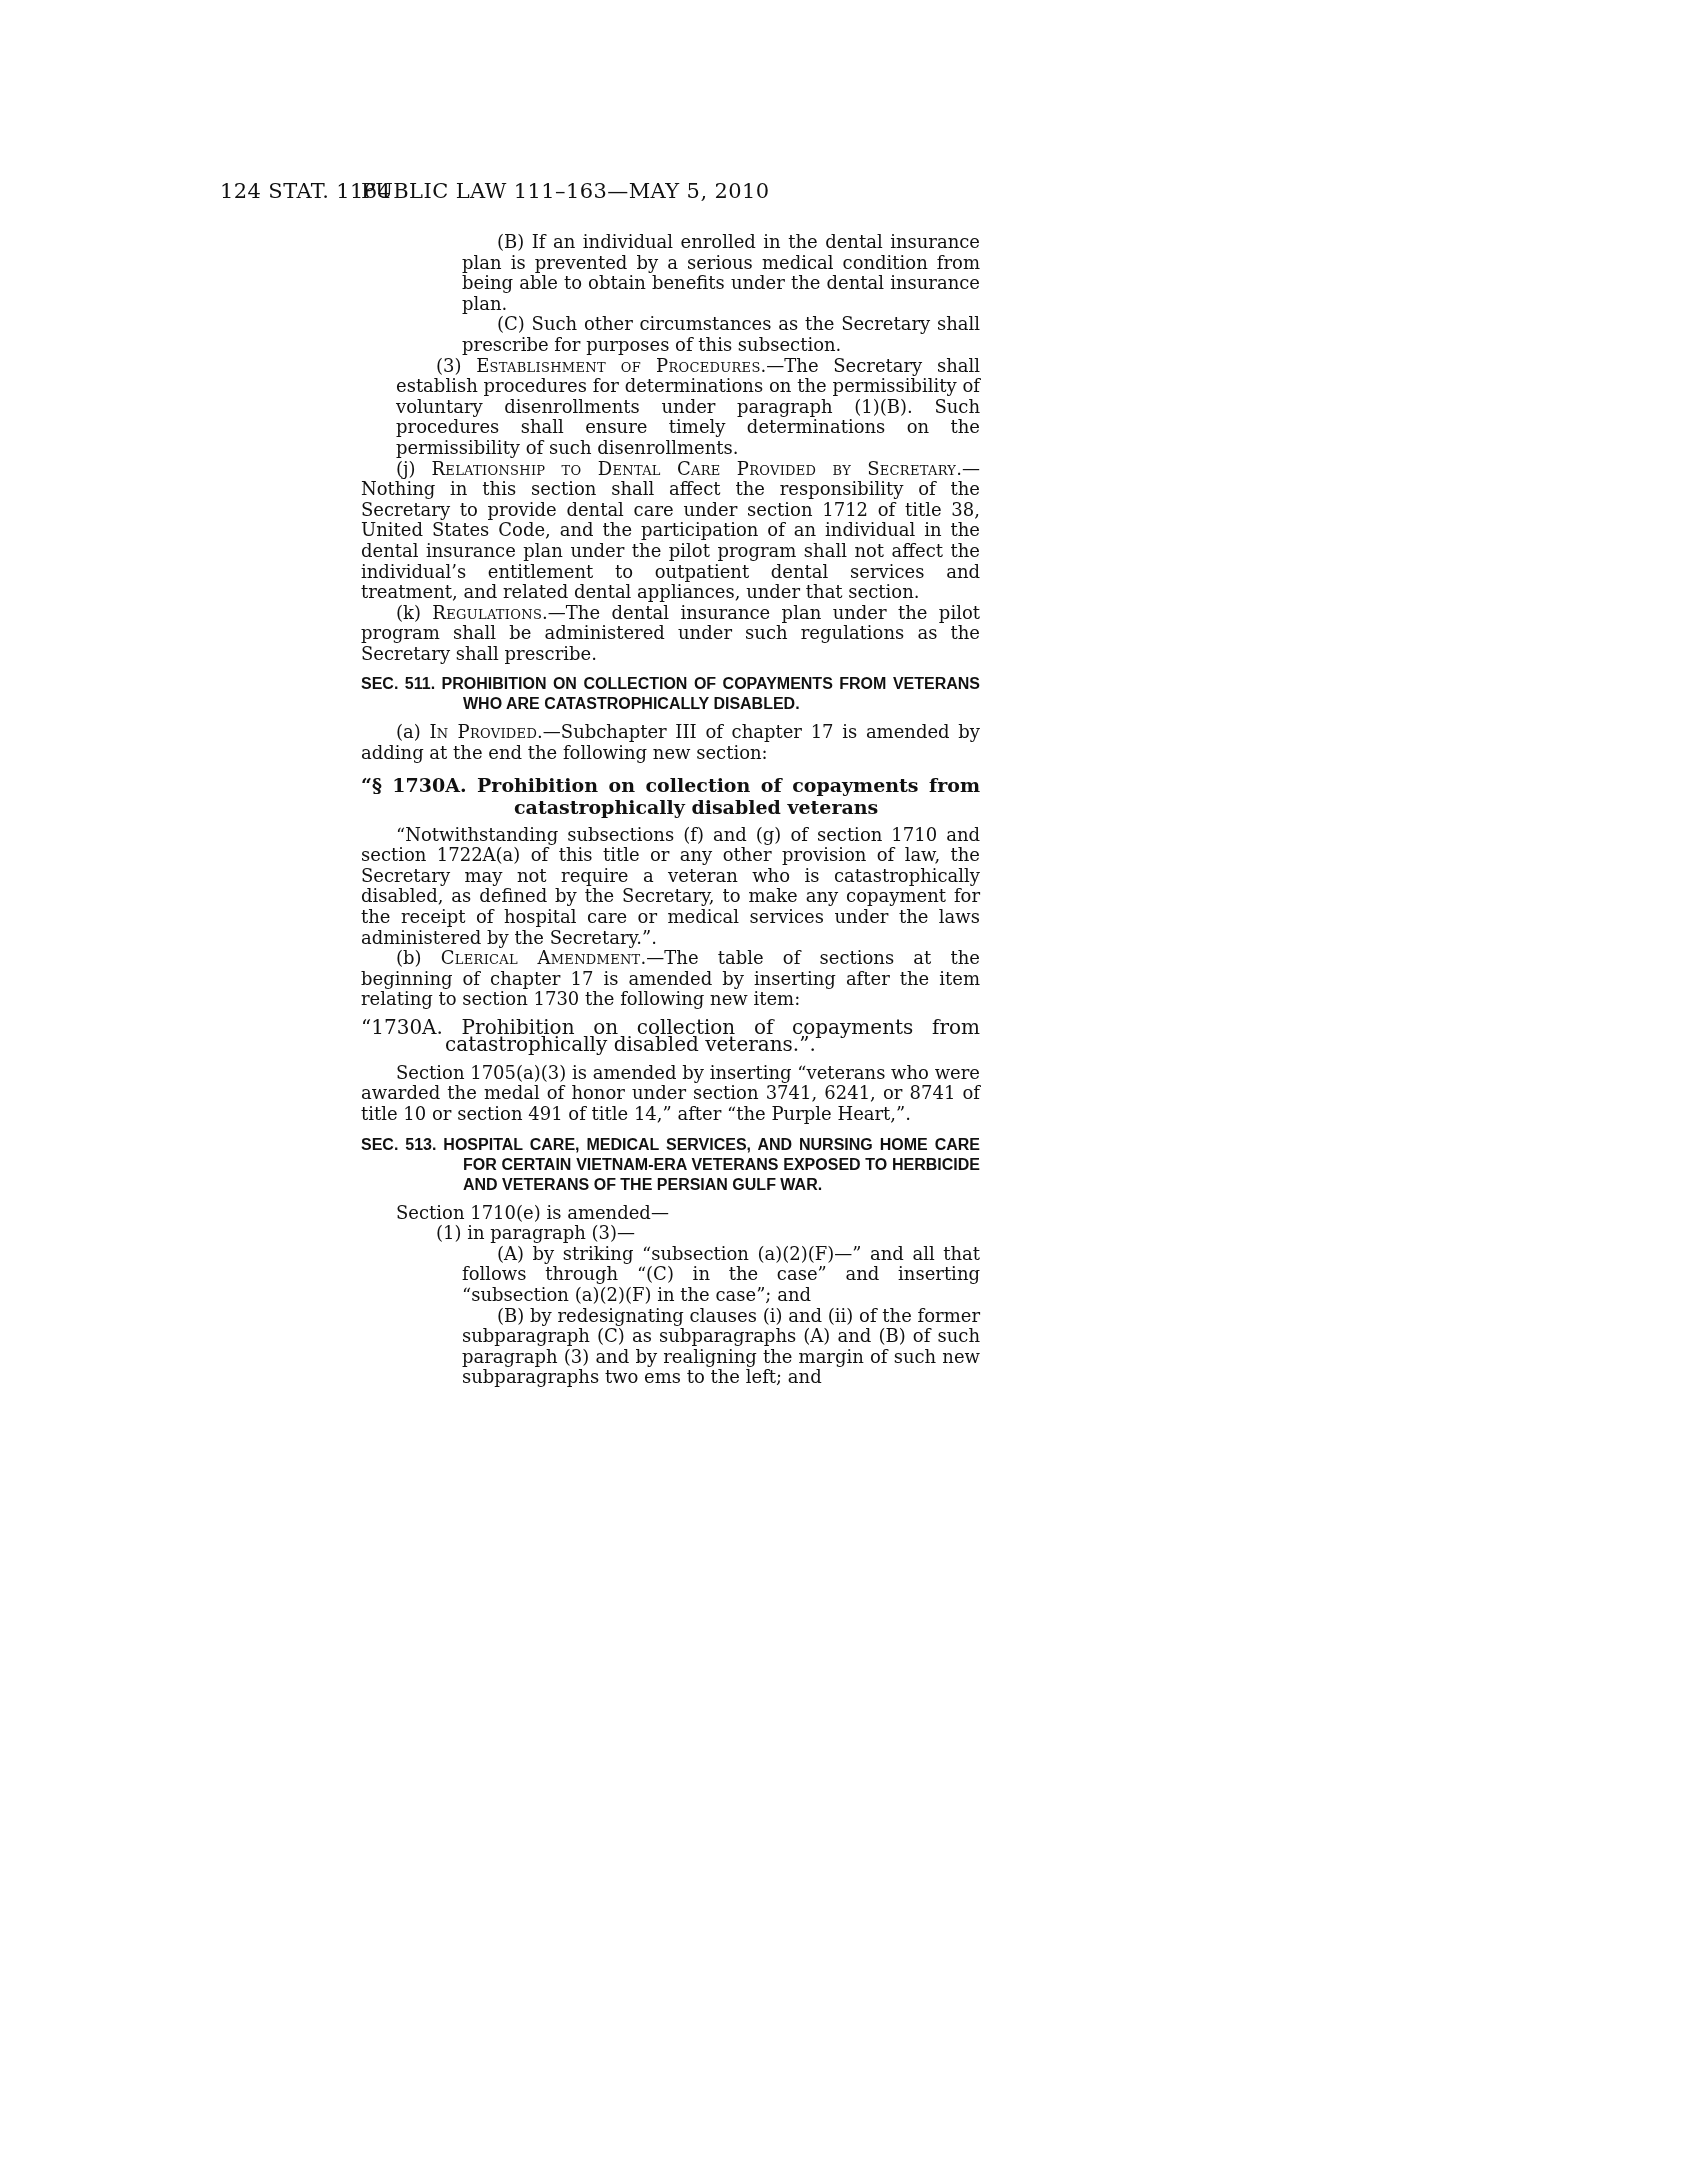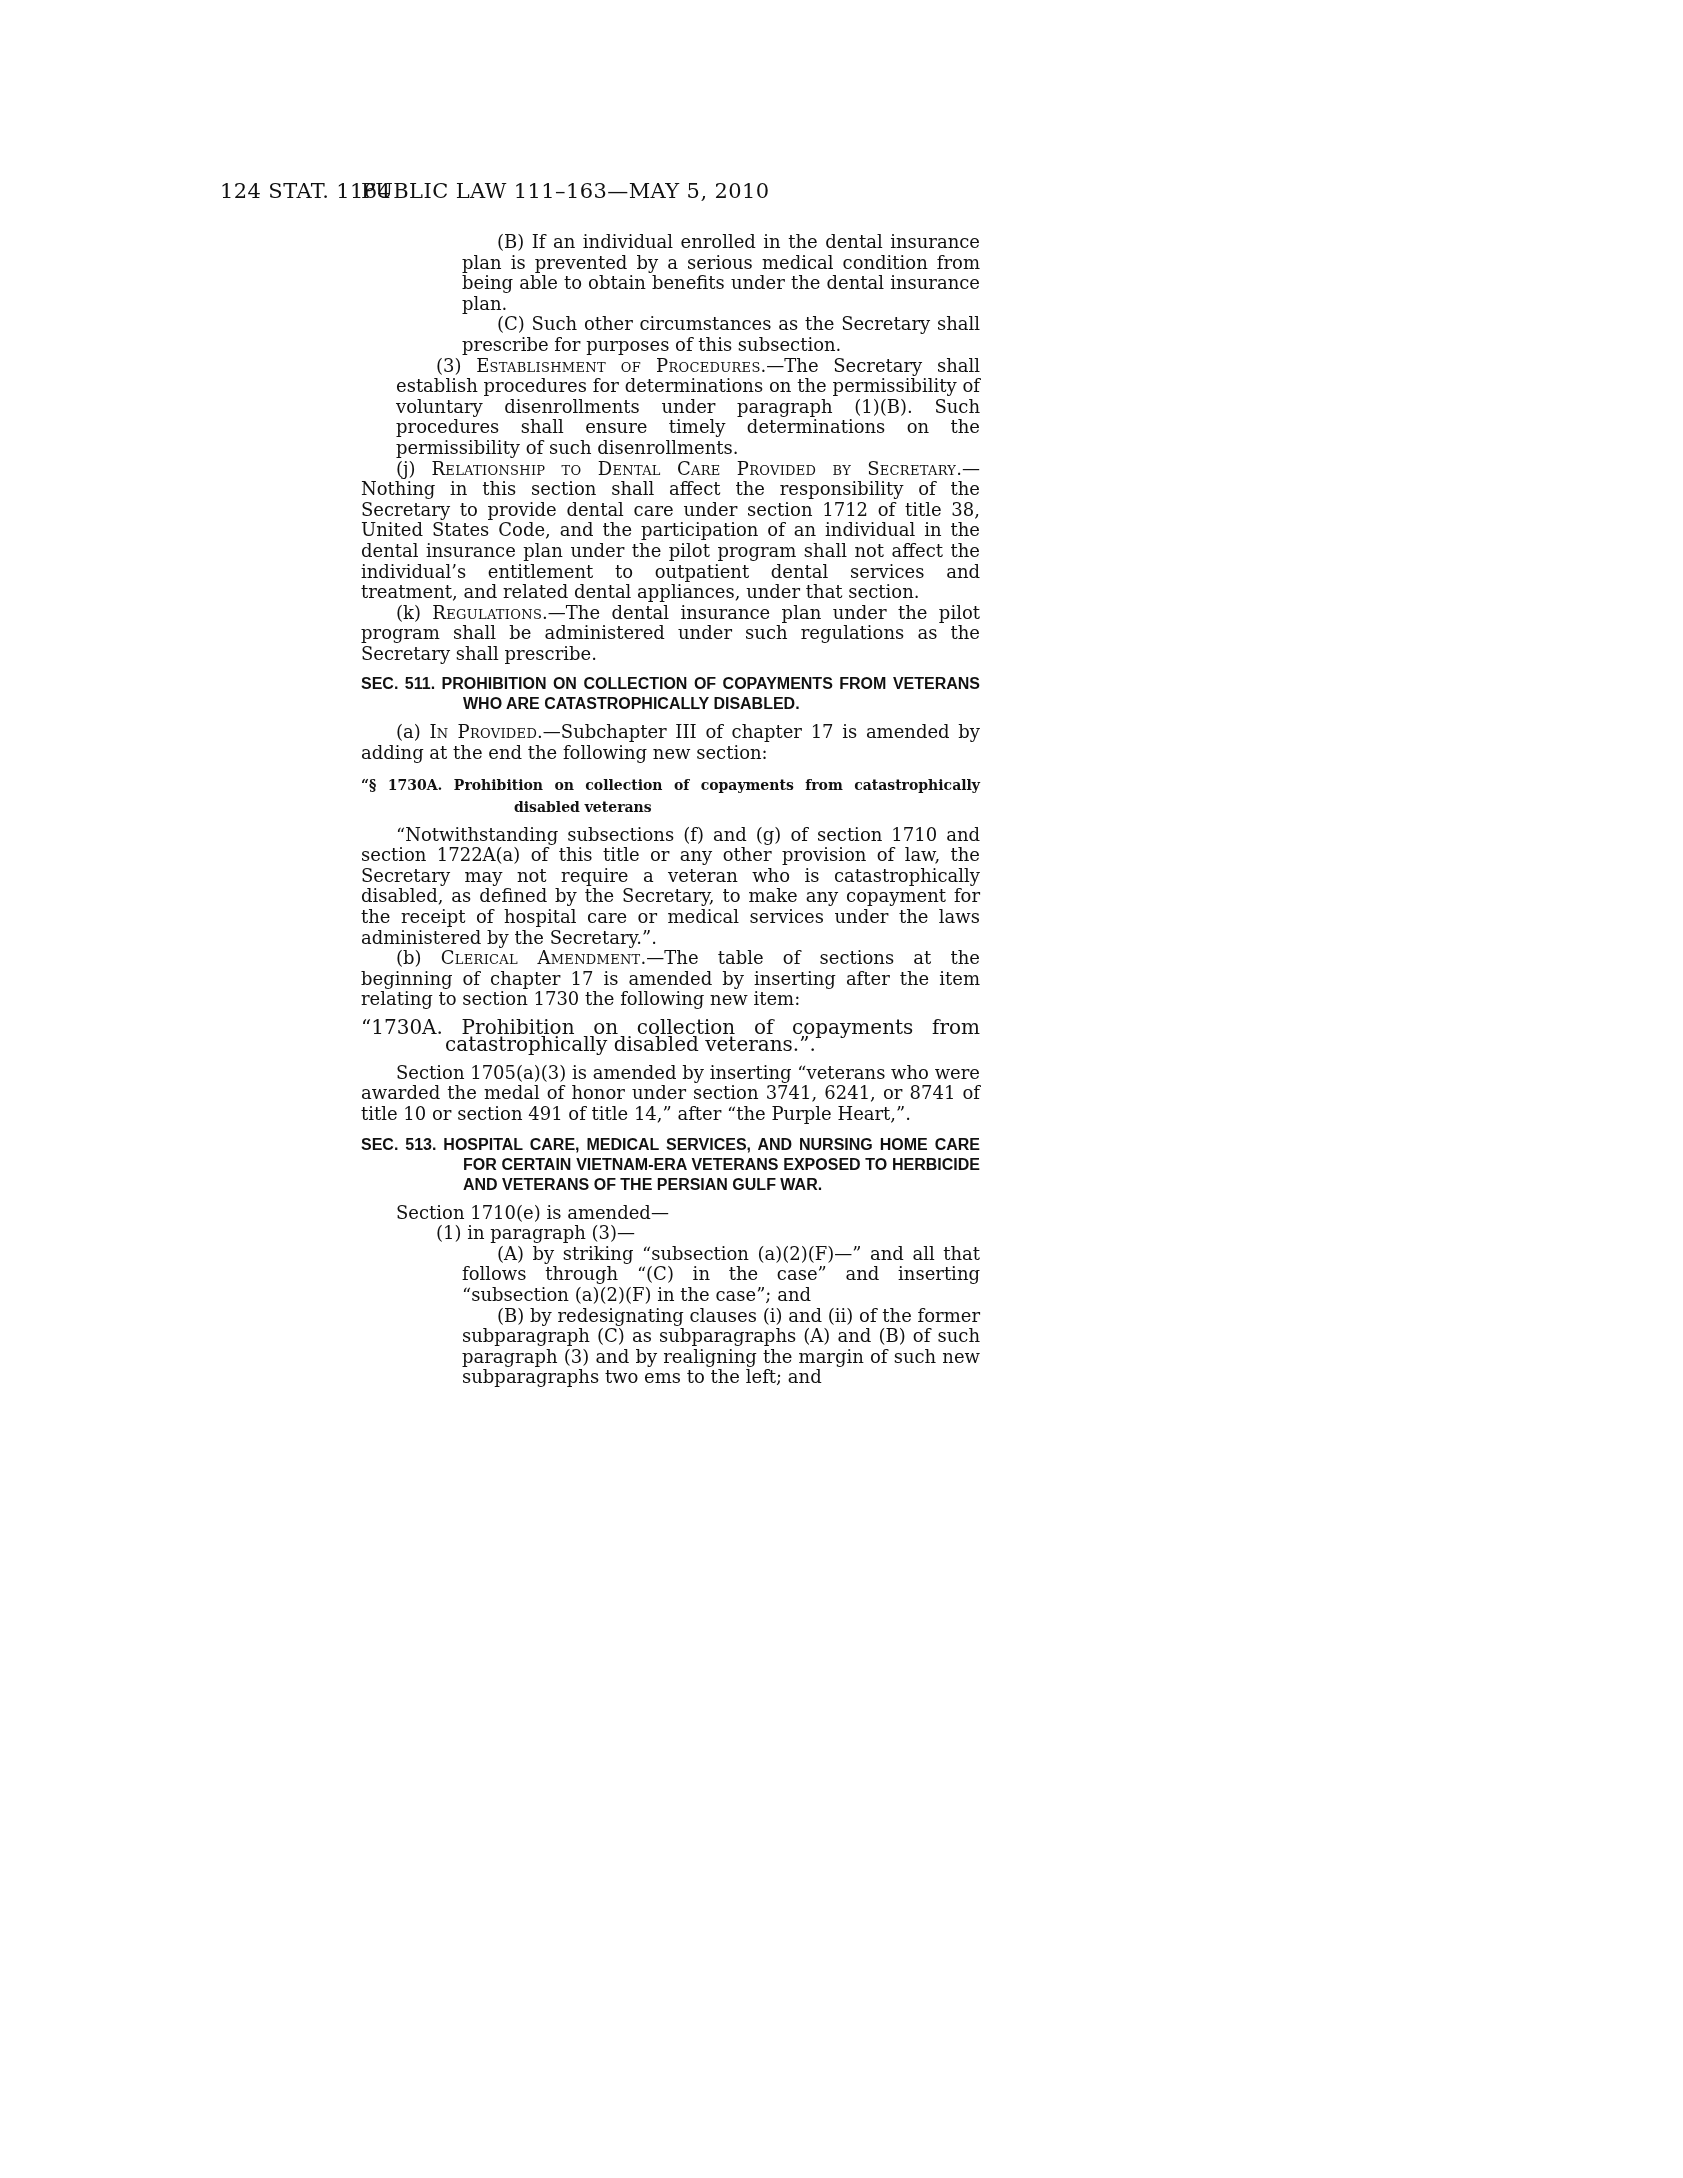--- a/index.html
+++ b/index.html
@@ -72,21 +72,21 @@
     font-weight: bold;
     font-size: 16px;
     line-height: 20px;
     margin: 10px 0 8px 0;
     padding-left: 102px;
     text-indent: -102px;
     text-align: justify;
   }
   .uscode-heading {
     font-weight: bold;
-    font-size: 14px;
+    font-size: 19px;
     line-height: 22px;
     margin: 10px 0 7px 0;
     padding-left: 153px;
     text-indent: -153px;
     text-align: justify;
   }
   .note {
     font-size: 20px;
     line-height: 17.4px;
     margin: 9px 0 9px 0;

